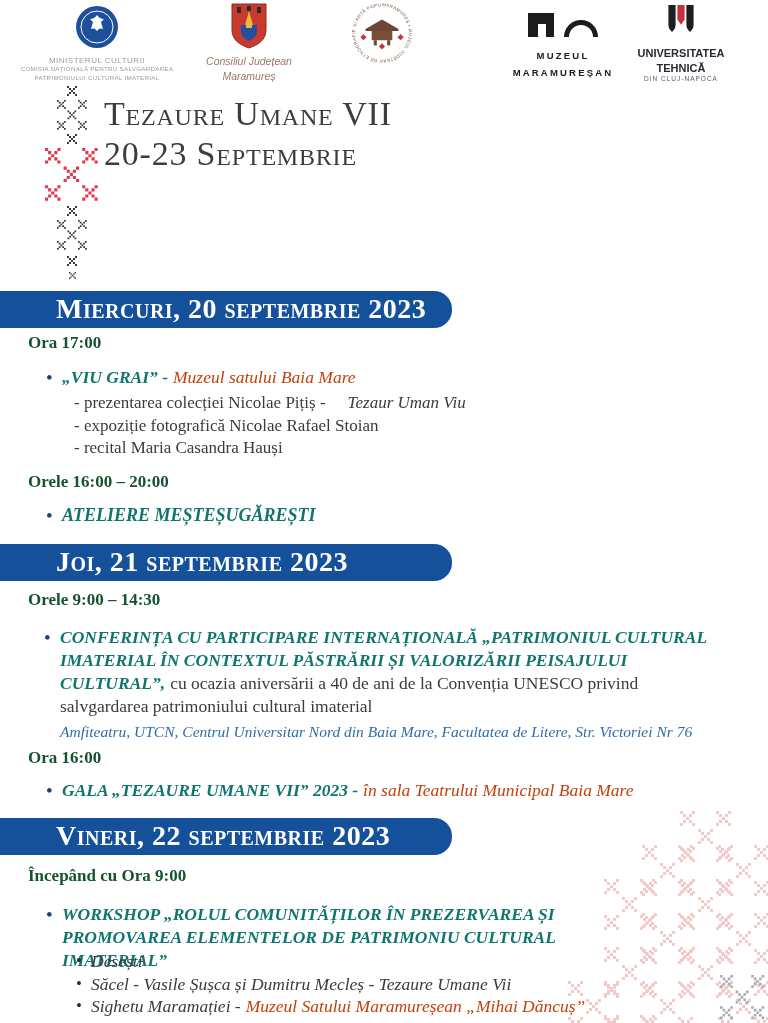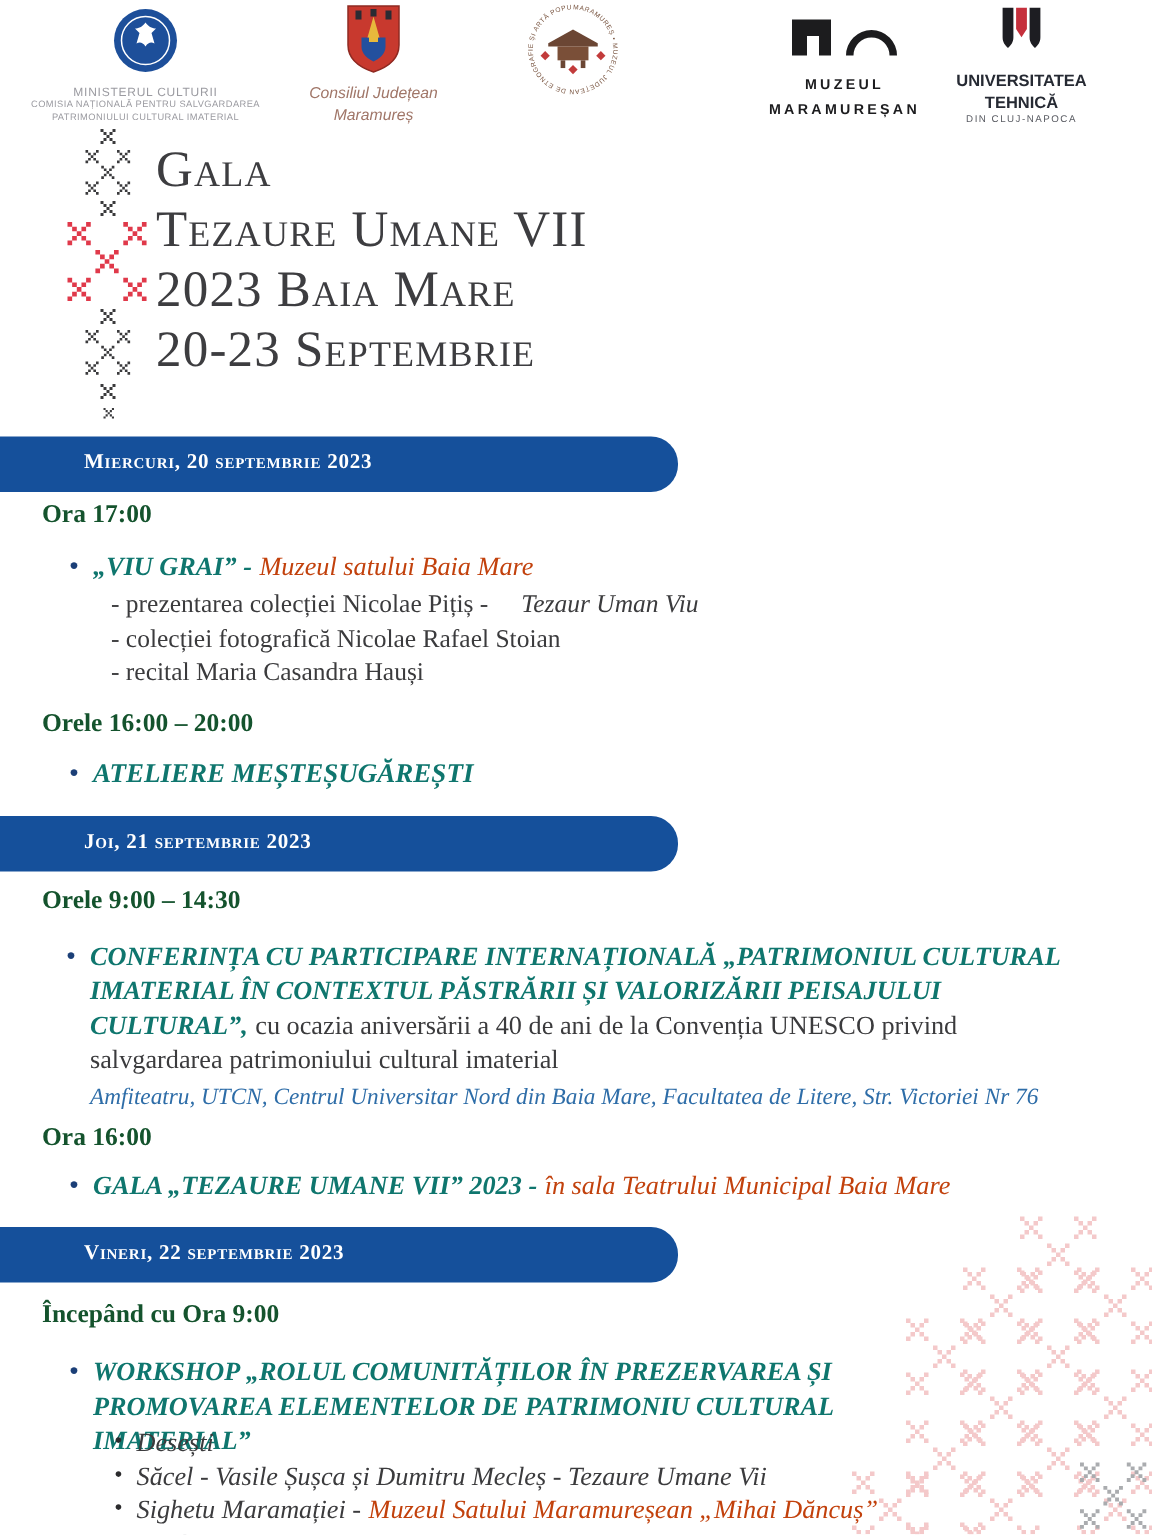--- a/index.html
+++ b/index.html
@@ -24,21 +24,21 @@
   
   .motif{position:absolute;left:42px;top:86px;}
   .title-text{
     position:absolute;left:104px;top:94px;font-size:34px;line-height:40px;
     font-variant:small-caps;letter-spacing:.8px;color:#3d3d40;
   }
   
   .banner{
     position:absolute;left:0;width:452px;height:37px;background:#15509b;
     border-radius:0 18px 18px 0;color:#ffffff;font-variant:small-caps;
-    font-weight:bold;font-size:14px;line-height:36px;padding-left:56px;
+    font-weight:bold;font-size:28px;line-height:36px;padding-left:56px;
     box-sizing:border-box;letter-spacing:.5px;
   }
   .banner1{top:291px}.banner2{top:544px}.banner3{top:818px}
   
   .time{position:absolute;left:28px;font-weight:bold;color:#14532d;font-size:17px;}
   .t1{top:333px}.t2{top:472px}.t3{top:590px}.t4{top:748px}.t5{top:866px}
   .ev{position:absolute;display:flex;align-items:flex-start;}
   .dot{flex:none;width:16px;color:#1b3f77;font-size:19px;line-height:inherit;}
   .ev-content{flex:1;}
   .bi{font-weight:bold;font-style:italic;color:#0f766e;}
@@ -160,36 +160,34 @@
     <use href="#stitch" transform="translate(25,0) scale(2)" fill="#3a3a3c"></use>
     <use href="#flake" transform="translate(15,14) scale(1.75)" fill="#3a3a3c"></use>
     <use href="#stitch" transform="translate(25,48) scale(2)" fill="#3a3a3c"></use>
     <use href="#flake" transform="translate(3,62) scale(3.1)" fill="#e0394a"></use>
     <use href="#stitch" transform="translate(25,120) scale(2)" fill="#3a3a3c"></use>
     <use href="#flake" transform="translate(15,134) scale(1.75)" fill="#3a3a3c"></use>
     <use href="#stitch" transform="translate(25,170) scale(2)" fill="#3a3a3c"></use>
     <use href="#stitch" transform="translate(27,186) scale(1.4)" fill="#3a3a3c"></use>
   </svg>
   <div class="title-text">
-    <div>Gala</div>
     <div>Tezaure Umane VII</div>
-    <div>2023 Baia Mare</div>
     <div>20-23 Septembrie</div>
   </div>
 
   <div class="banner banner1">Miercuri, 20 septembrie 2023</div>
   <div class="time t1">Ora 17:00</div>
 
   <div class="ev ev1">
     <span class="dot">•</span>
     <span class="ev-content"><span class="bi">„VIU GRAI” -</span><span class="loc">Muzeul satului Baia Mare</span></span>
   </div>
   <div class="details">
     <div><span>- prezentarea colecției Nicolae Pițiș -</span><em>Tezaur Uman Viu</em></div>
-    <div>- colecției fotografică Nicolae Rafael Stoian</div>
+    <div>- expoziție fotografică Nicolae Rafael Stoian</div>
     <div>- recital Maria Casandra Hauși</div>
   </div>
 
   <div class="time t2">Orele 16:00 – 20:00</div>
   <div class="ev ev2">
     <span class="dot">•</span>
     <span class="ev-content bi">ATELIERE MEȘTEȘUGĂREȘTI</span>
   </div>
 
   <div class="banner banner2">Joi, 21 septembrie 2023</div>

